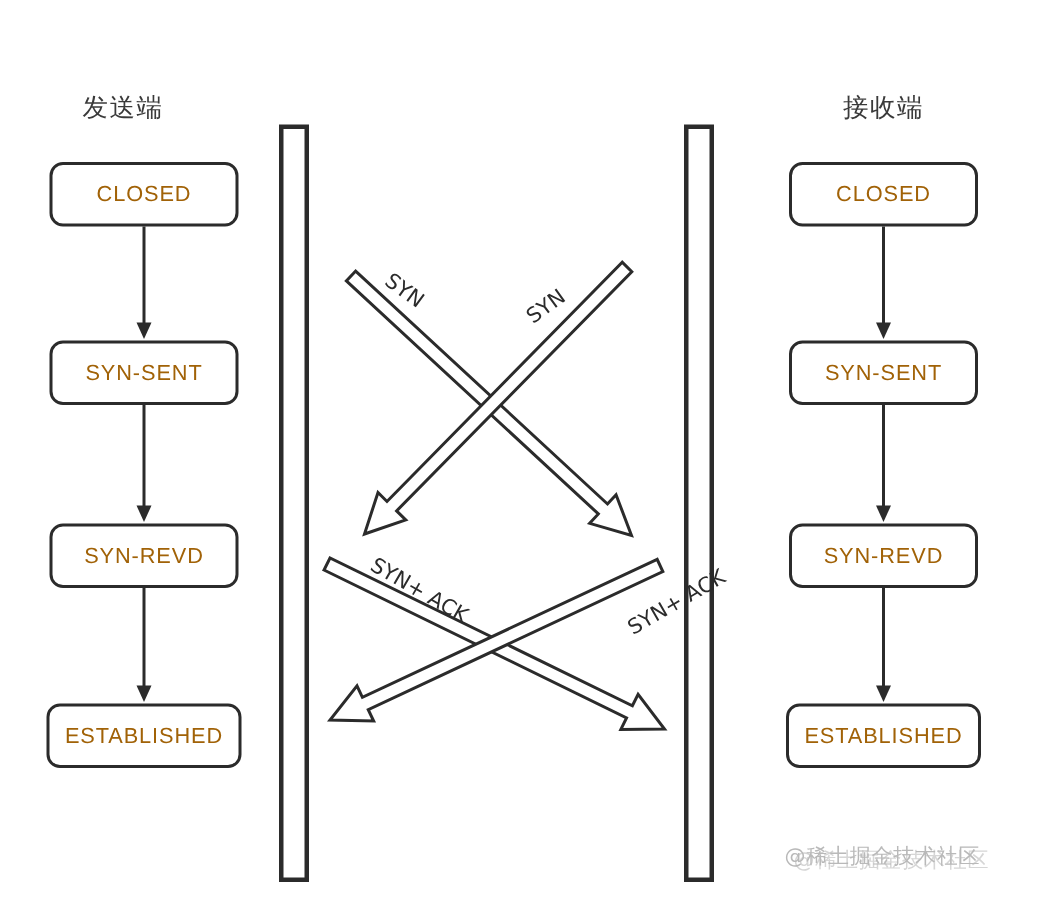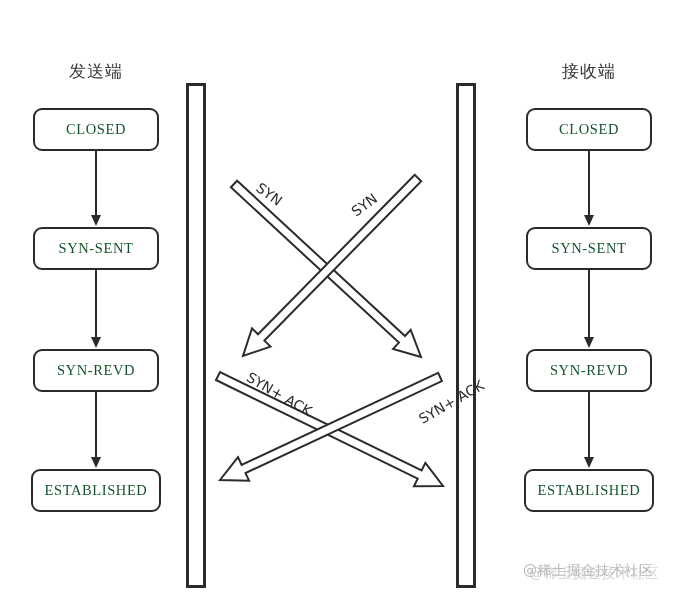--- a/index.html
+++ b/index.html
@@ -28,23 +28,23 @@
   }
   .state-box {
     position: absolute;
     box-sizing: border-box;
     border: 2px solid #2b2b2b;
     border-radius: 9px;
     background: #ffffff;
     display: flex;
     align-items: center;
     justify-content: center;
-    font-family: Liberation Serif, serif;
+    font-family: Liberation Sans, sans-serif;
     font-size: 14.5px;
-    color: #14532d;
+    color: #a16207;
     letter-spacing: 0.6px;
   }
   .lifeline {
     position: absolute;
     box-sizing: border-box;
     border: 3px solid #2b2b2b;
     background: #ffffff;
   }
   .msg-label {
     position: absolute;
@@ -72,21 +72,21 @@
     width: 694px;
     height: 606px;
     pointer-events: none;
   }
 </style>
 </head>
 <body>
 
 <div id="canvas">
 
-  <div class="col-header" id="header-left" style="left: 36px; top: 60px; width: 120px;">发送端</div>
+  <div class="col-header" id="header-left" style="left: 22px; top: 60px; width: 120px;">发送端</div>
   <div class="col-header" id="header-right" style="left: 529px; top: 60px; width: 120px; font-family: Liberation Serif, serif;">接收端</div>
 
   <div class="lifeline" id="lifeline-left" style="left: 186px; top: 83px; width: 20px; height: 505px;"></div>
   <div class="lifeline" id="lifeline-right" style="left: 456px; top: 83px; width: 20px; height: 505px;"></div>
 
   <div id="boxes-left">
       <div class="state-box" style="left: 33px; top: 108px; width: 126px; height: 43px;">
         <span>CLOSED</span>
       </div>
       <div class="state-box" style="left: 33px; top: 227px; width: 126px; height: 43px;">

